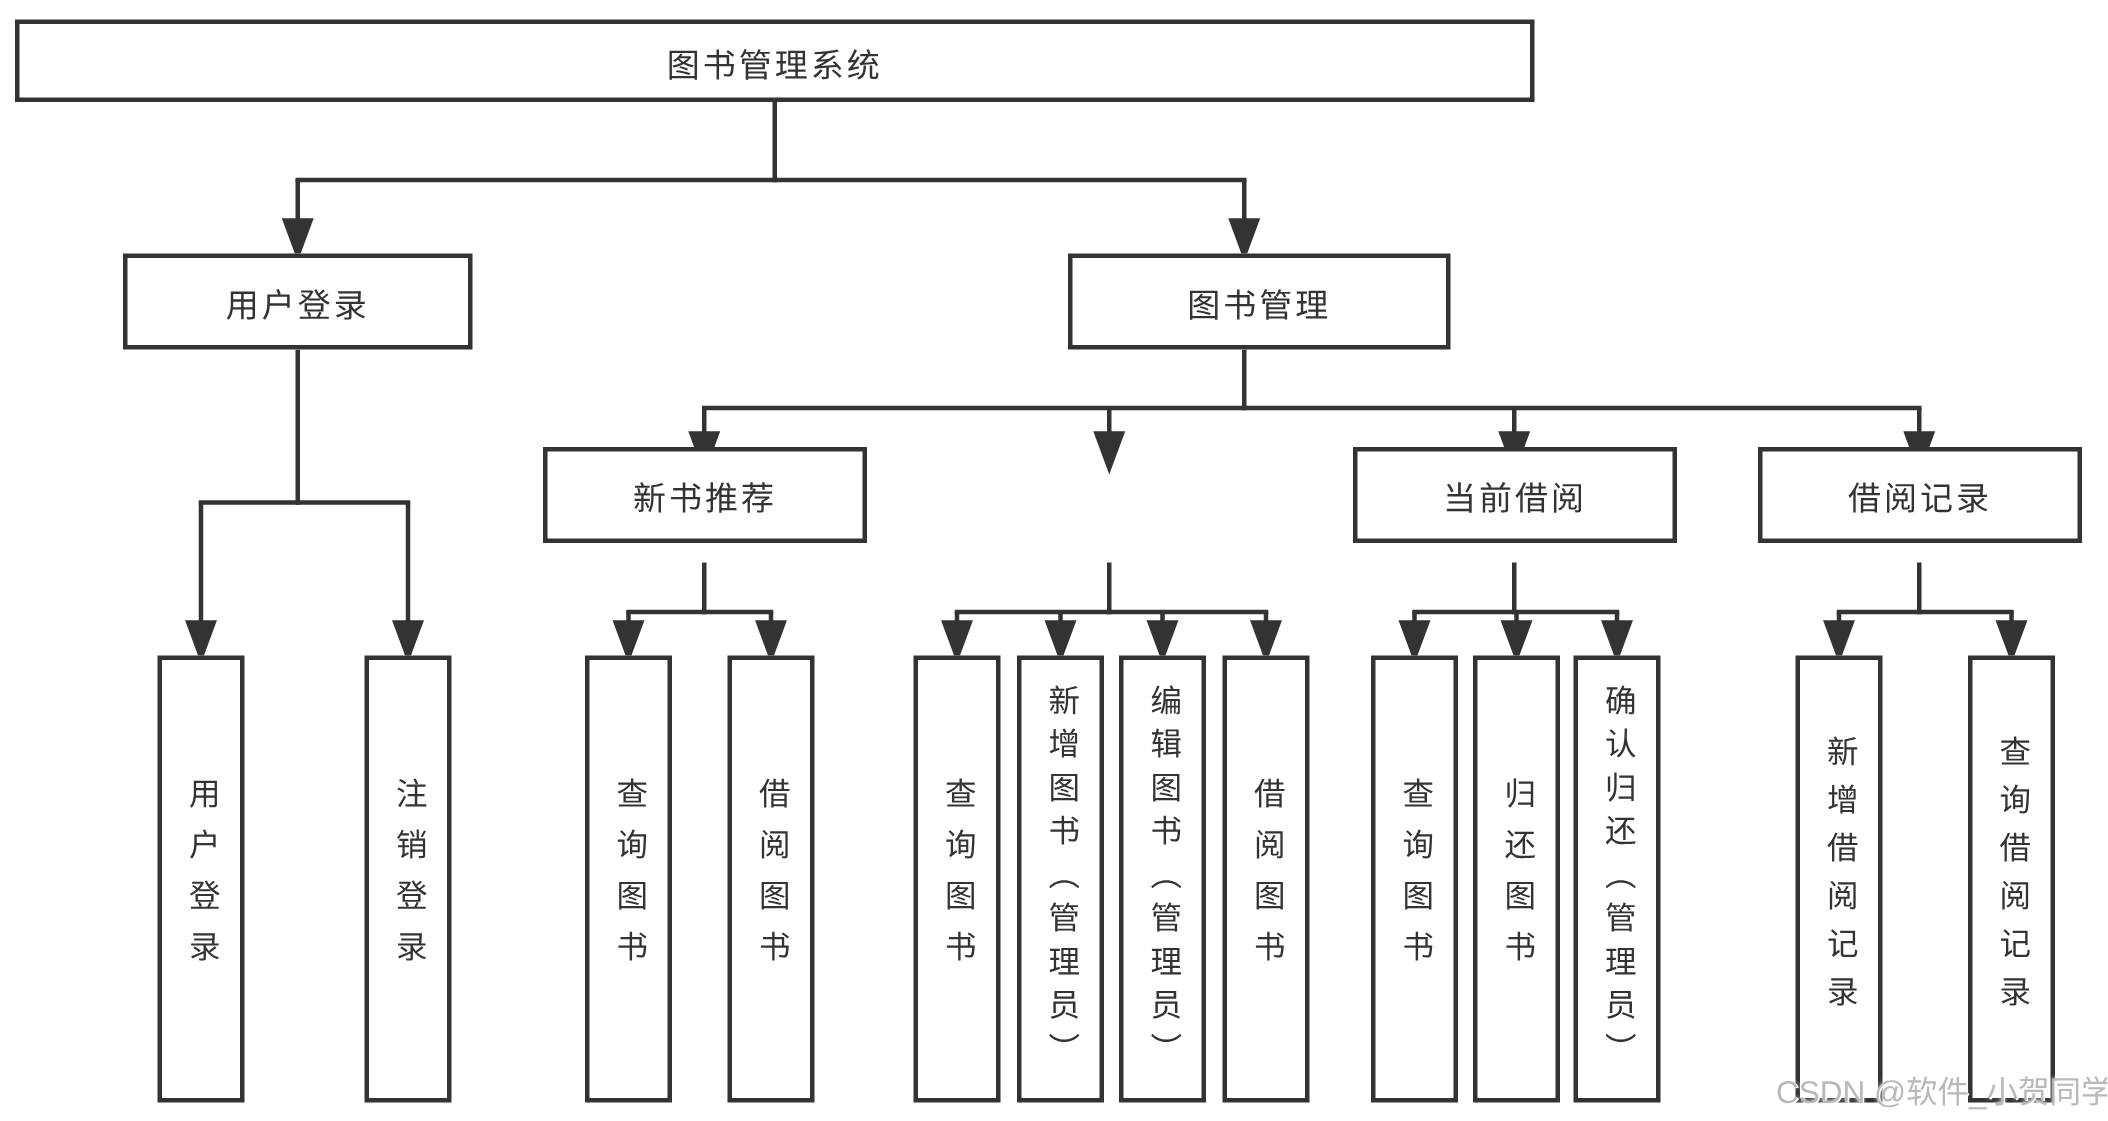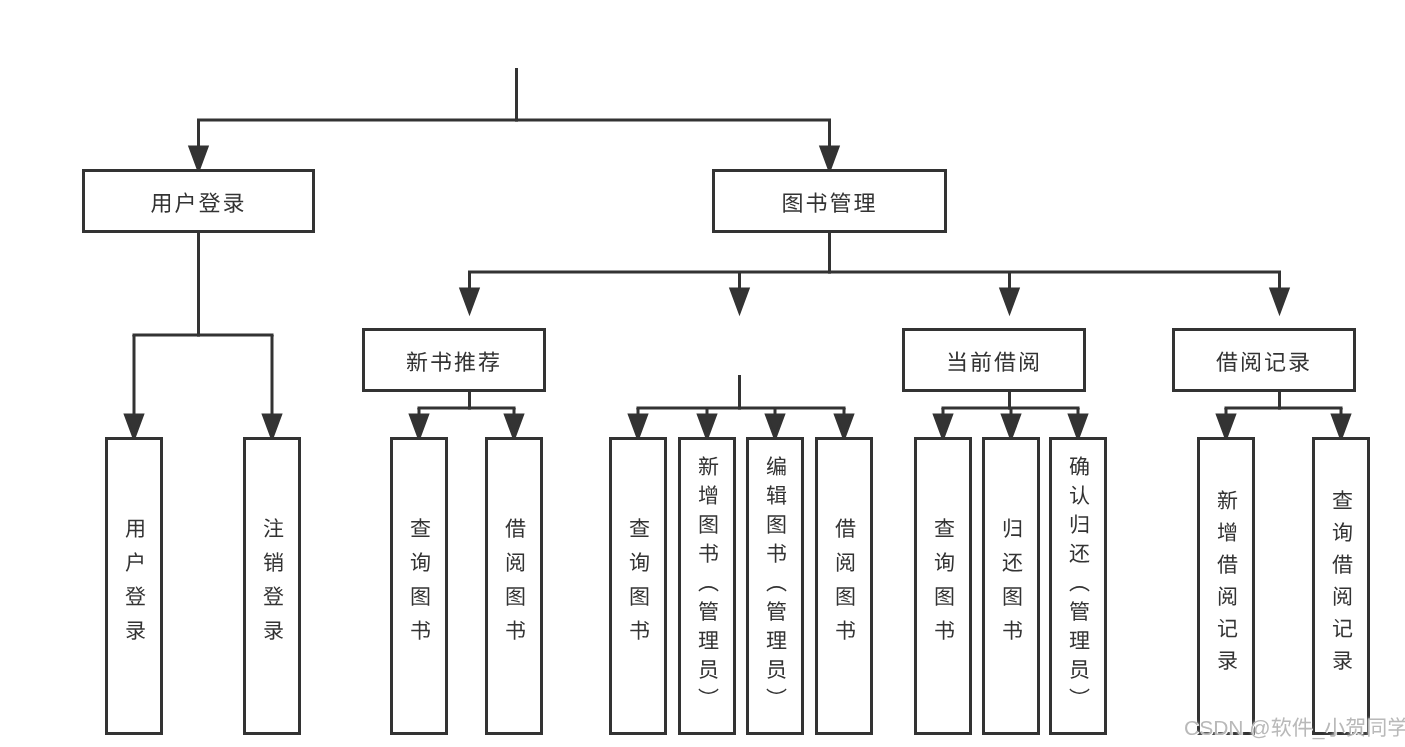--- a/index.html
+++ b/index.html
@@ -22,21 +22,21 @@
     border: 3px solid #333333;
     background: #ffffff;
     color: #333333;
     display: flex;
     align-items: center;
     justify-content: center;
   }
   .hnode { font-size: 22px; letter-spacing: 2px; white-space: nowrap; }
   .root  { left: 10px;  top: 13px;  width: 1013px; height: 55px; }
   .l2    { top: 169px; height: 64px; }
-  .l3    { top: 328px; height: 64px; width: 184px; }
+  .l3    { top: 298px; height: 64px; width: 216px; }
   .leaf  { top: 437px; height: 298px; width: 58px; }
   .vtext {
     writing-mode: vertical-rl;
     text-orientation: mixed;
     font-size: 21px;
     line-height: 1.1;
     letter-spacing: 13px;
     color: #333333;
   }
   .vtext.v6 { letter-spacing: 11px; }
@@ -126,25 +126,28 @@
     <g stroke="#333333" stroke-width="3" fill="#333333">
       <line x1="1279.5" y1="375" x2="1279.5" y2="409.5"></line>
       <line x1="1224.5" y1="408" x2="1342.5" y2="408"></line>
       <line x1="1226" y1="408" x2="1226" y2="420"></line>
       <polygon points="1217.5,415 1234.5,415 1226,438"></polygon>
       <line x1="1341" y1="408" x2="1341" y2="420"></line>
       <polygon points="1332.5,415 1349.5,415 1341,438"></polygon>
     </g>
   </svg>
 
+  <div class="node root hnode">
+    <span>图书管理系统</span>
+  </div>
 
   <div class="node l2 hnode" style="left:82px;width:233px;">
     <span>用户登录</span>
   </div>
-  <div class="node l2 hnode" style="left:712px;width:235px;">
+  <div class="node l2 hnode" style="left:712px;width:255px;">
     <span>图书管理</span>
   </div>
 
   <div class="node l3 hnode" style="left:362px;">
     <span>新书推荐</span>
   </div>
   <div class="node l3 hnode" style="left:1172px;">
     <span>借阅记录</span>
   </div>
   <div class="node l3 hnode" style="left:902px;">

